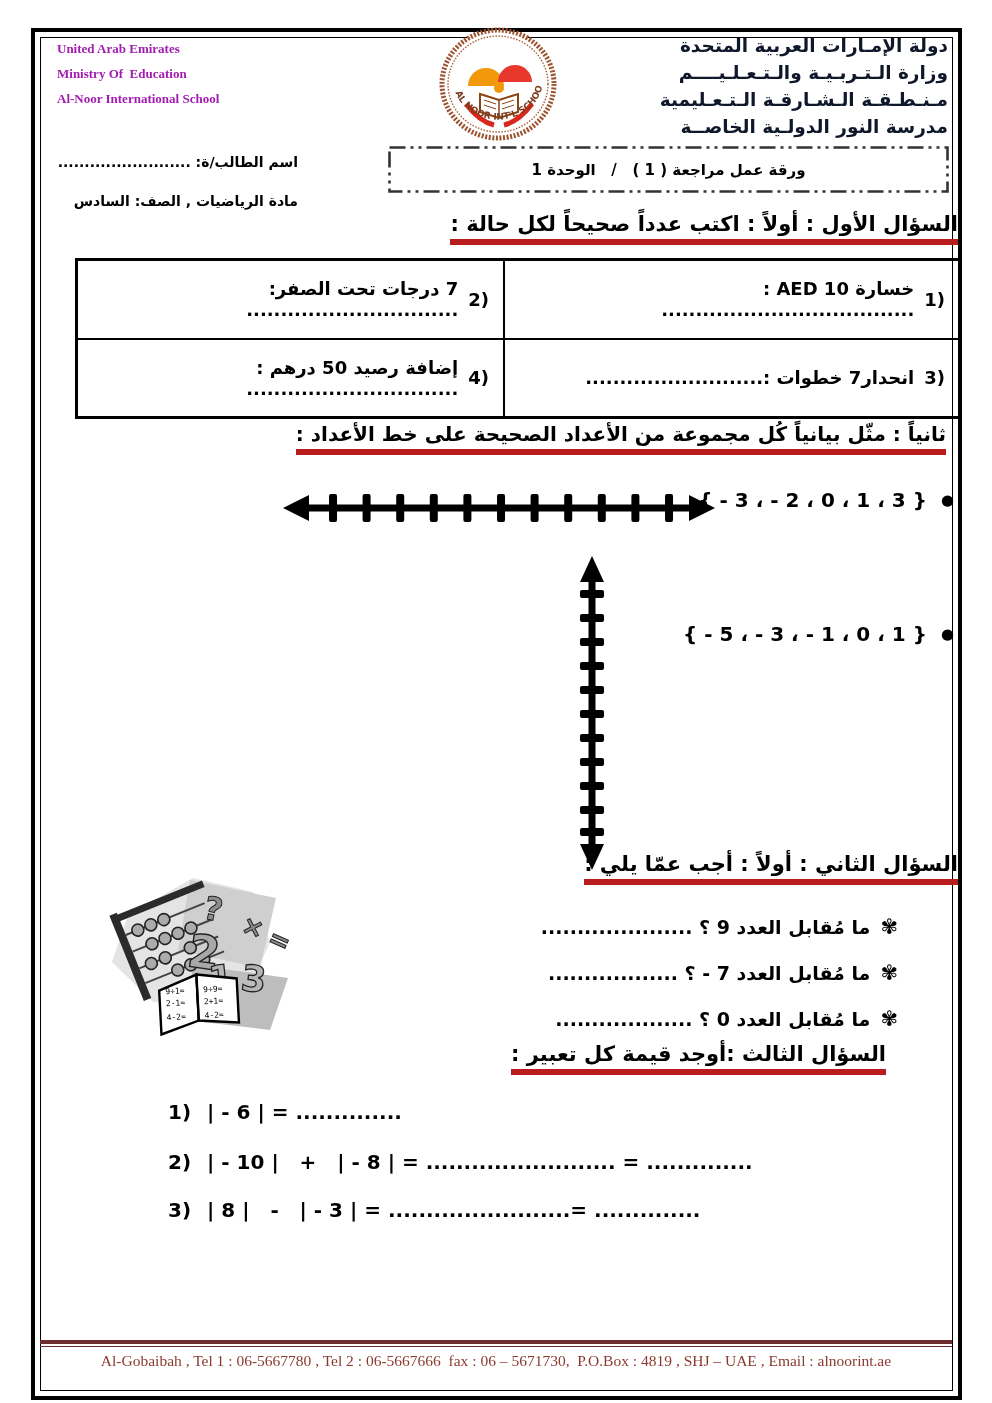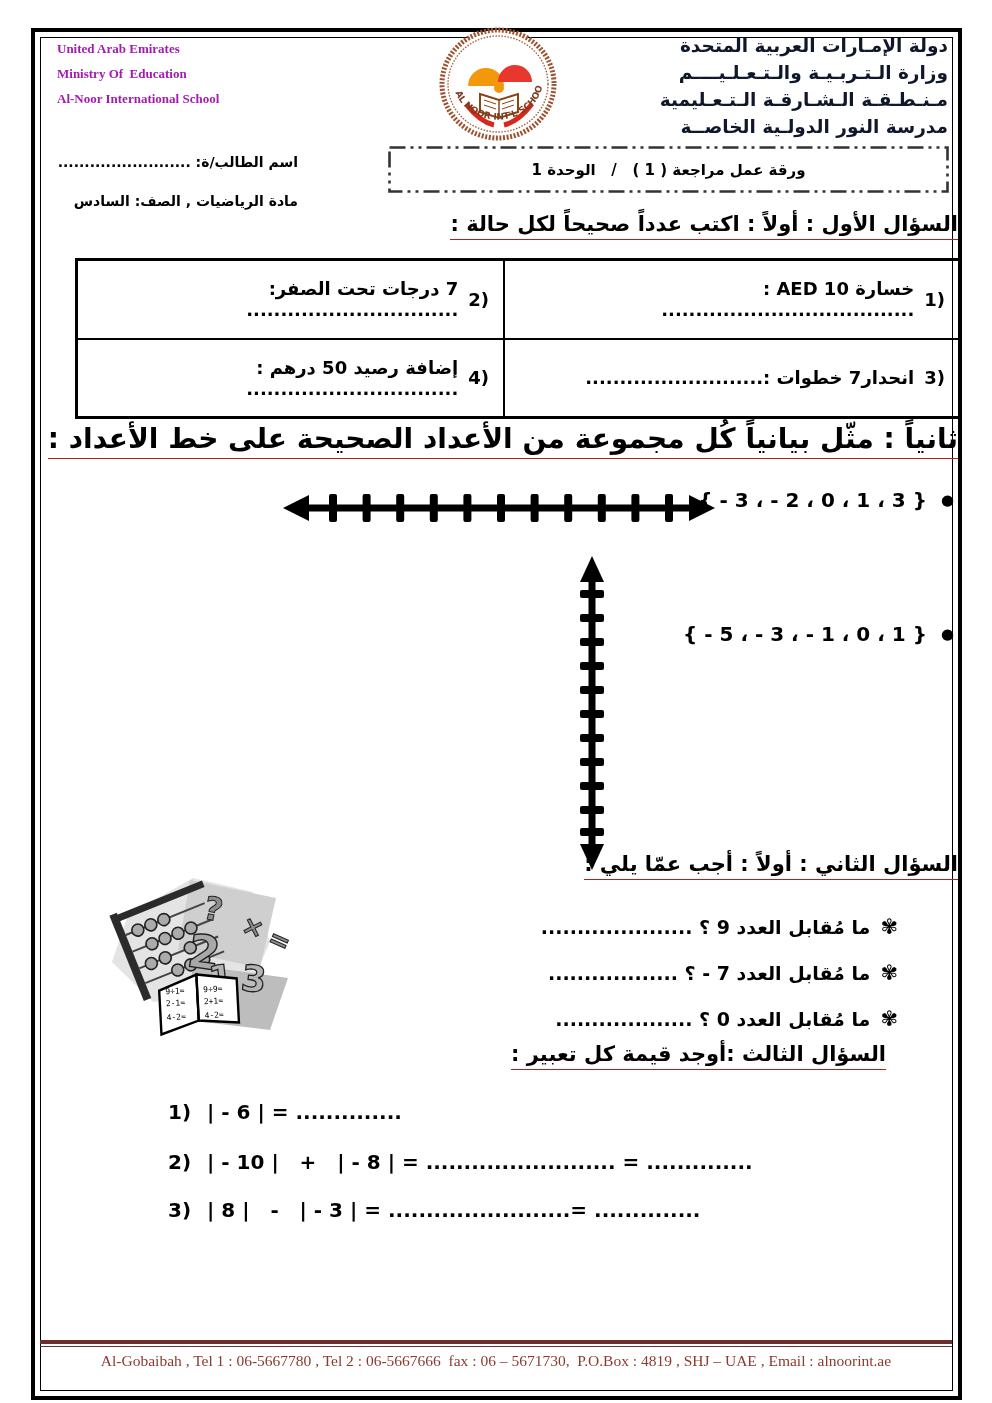--- a/index.html
+++ b/index.html
@@ -34,24 +34,24 @@
     position:absolute; inset:0; display:flex; align-items:center; justify-content:center;
     font-size:15px; font-weight:bold; direction:rtl;
   }
 
   .student { position:absolute; left:48px; top:154px; width:250px; direction:rtl; text-align:right;
     font-size:14px; font-weight:bold; }
   .student .line2 { margin-top:23px; }
 
   .q-heading {
     position:absolute; direction:rtl; font-weight:bold; font-size:21px;
-    border-bottom:1px solid #b91c1c; padding-bottom:3px;
+    border-bottom:6px solid #b91c1c; padding-bottom:3px;
   }
   .q1-heading { right:34px; top:212px; }
-  .sec2-heading { right:34px; top:422px; font-size:28px; }
+  .sec2-heading { right:46px; top:422px; font-size:20px; }
   .q2-heading { right:34px; top:852px; }
   .q3-heading { right:106px; top:1042px; }
 
   
   .q1-table {
     position:absolute; left:75px; top:258px; width:883px; height:157px;
     border:2px solid #000; display:grid; direction:rtl;
     grid-template-columns:456px 1fr; grid-template-rows:1fr 1fr;
   }
   .q1-cell {

